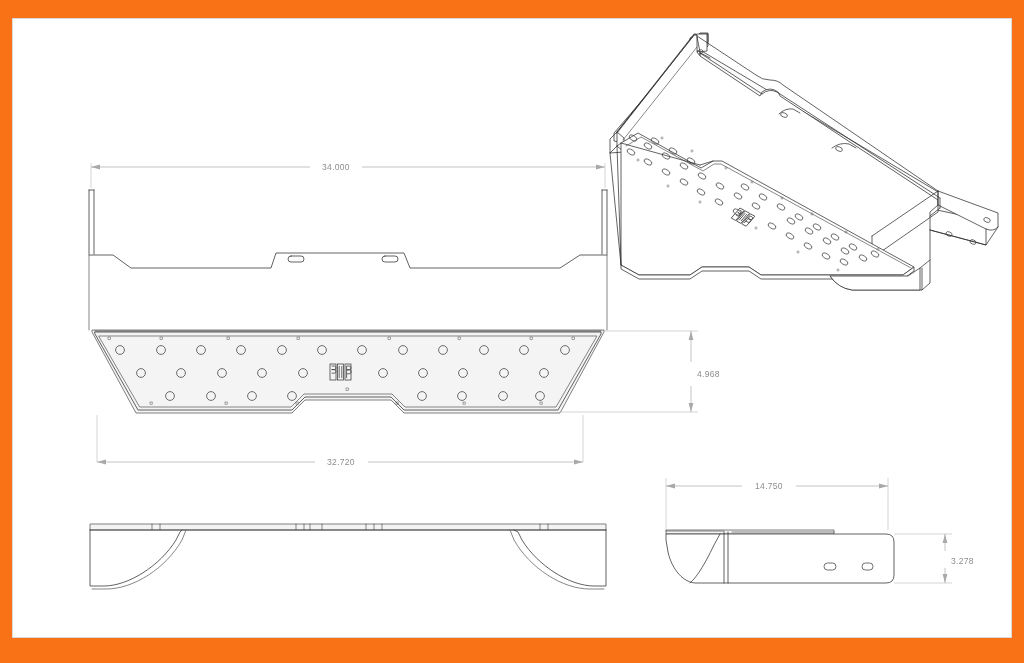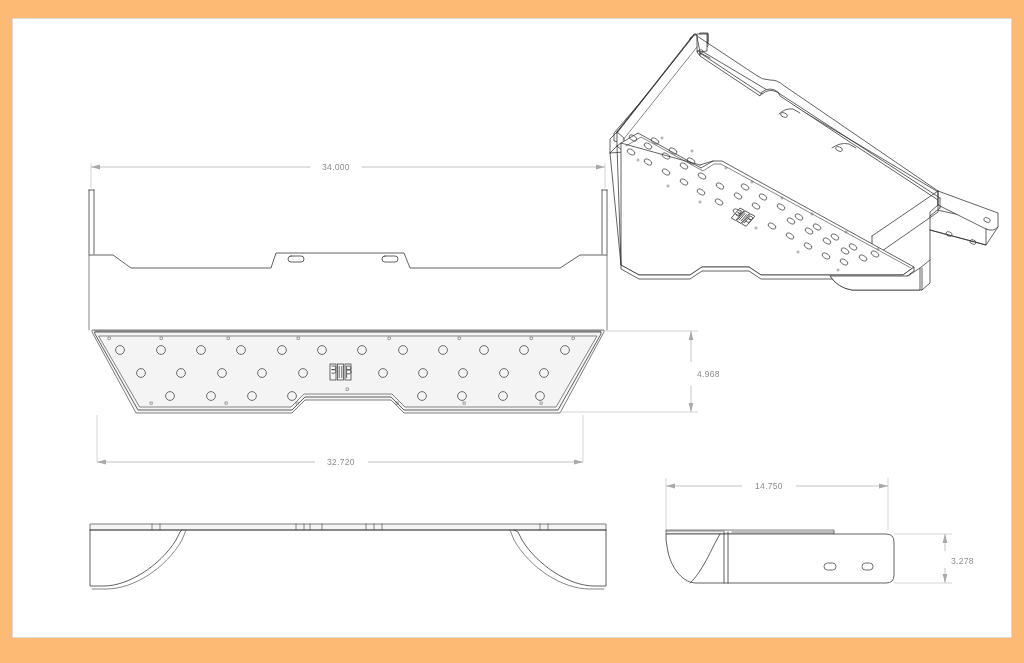--- a/index.html
+++ b/index.html
@@ -1,21 +1,21 @@
 <!DOCTYPE html>
 <html><head>
 <meta charset="utf-8">
 <style>
   html,body{margin:0;padding:0;background:#ffffff;}
   body{
     width:1024px;height:663px;overflow:hidden;
     font-family:"Liberation Sans","DejaVu Sans",sans-serif;
     -webkit-font-smoothing:antialiased;
   }
-  #sheet{position:relative;width:1024px;height:663px;background:#fdba74;}
+  #sheet{position:relative;width:1024px;height:663px;background:#f97316;}
   #frame{
     position:absolute;left:12px;top:18px;width:1000px;height:620px;
     border:1px solid #d9d9d9;box-sizing:border-box;background:#ffffff;
   }
   svg.draw{position:absolute;left:0;top:0;width:1024px;height:663px;overflow:visible;}
   .thin{fill:none;stroke:#3a3a3a;stroke-width:0.8;stroke-linejoin:round;stroke-linecap:round;}
   .thin2{fill:none;stroke:#555;stroke-width:0.7;stroke-linejoin:round;stroke-linecap:round;}
   .hole{fill:none;stroke:#4a4a4a;stroke-width:0.8;}
   .tiny{fill:none;stroke:#6d6d6d;stroke-width:0.6;}
   .dim{fill:none;stroke:#a9a9a9;stroke-width:0.7;}

